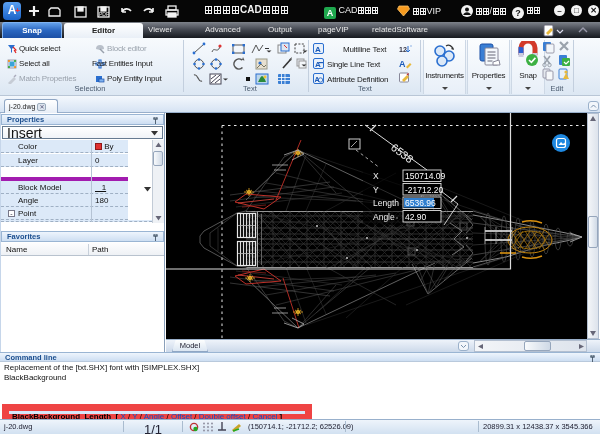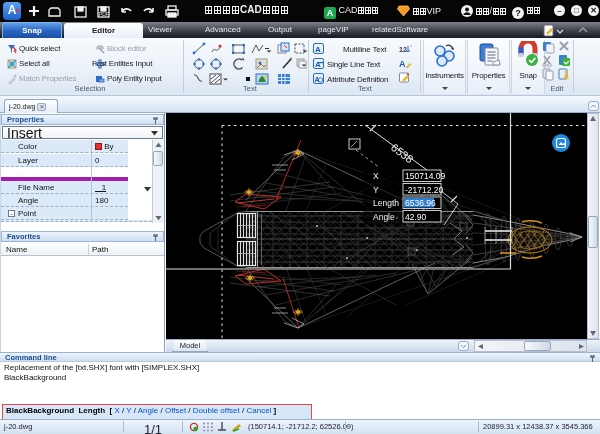--- a/index.html
+++ b/index.html
@@ -46,21 +46,21 @@
 
 .sb{background:linear-gradient(90deg,#f3f5f8,#dde3ec);border:1px solid #b3bfd0}
 .sbthumb{background:linear-gradient(90deg,#f8fafc,#cfd9e6);border:1px solid #96a6bc;border-radius:2px}
 
 #modelstrip{left:166px;top:339px;width:434px;height:13px;background:linear-gradient(#eef3fa,#ccd9ea);border-top:1px solid #9ab0ca}
 #modeltab{left:172px;top:340px;width:36px;height:12px;background:linear-gradient(#fdfefe,#dbe6f2);border:1px solid #8fa6c4;border-top:none;font-size:7.5px;color:#223;text-align:center;line-height:11px;transform:perspective(10px);clip-path:polygon(10% 0,90% 0,100% 100%,0 100%)}
 
 #cmdhead{left:0;top:352px;width:600px;height:10px;background:linear-gradient(#eef5fd,#cddef2);border-top:1px solid #9ab5d3;border-bottom:1px solid #b9c9dc;font-size:7.5px;font-weight:bold;color:#1b4e8e;line-height:9px;padding-left:5px}
 #cmdbody{left:0;top:362px;width:600px;height:41px;background:#fff;font-size:8px;color:#111}
 #cmdinput{left:0;top:403px;width:600px;height:16px;background:#fff}
-#cmdsel{left:2px;top:404px;width:310px;height:17px;background:#d6e7fa;border:1px solid #ef4444;font-size:8px;line-height:12px;color:#000;white-space:nowrap;padding-left:3px}
+#cmdsel{left:2px;top:404px;width:310px;height:17px;background:#d6e7fa;border:7px solid #ef4444;font-size:8px;line-height:12px;color:#000;white-space:nowrap;padding-left:3px}
 #cmdsel b{font-weight:bold}
 #cmdsel .lk{color:#0b52c8}
 
 #status{left:0;top:419px;width:600px;height:15px;background:linear-gradient(#eef4fb,#d2e1f1);border-top:1px solid #98b0cc;font-size:7.5px;color:#223}
 .ssep{top:421px;width:1px;height:11px;background:#aabccf}
 </style></head>
 <body>
 <div id="win">
 
 <div class="abs" id="title"></div>
@@ -331,21 +331,21 @@
       <span class="val">0</span>
     </div>
 <div class="abs prow" style="top:177px;background:#fff;border-top:6px solid #a21caf;border-bottom:1px solid #6a7a8c">
       <span class="lab">Line weight</span>
       <span class="val"><span style="display:inline-block;width:9px;height:1.5px;background:#333;vertical-align:2px"></span> By Layer</span>
       <svg style="position:absolute;left:143px;top:4px" width="7" height="5">
         <polygon points="0,0 7,0 3.5,4.5" fill="#333"></polygon>
       </svg>
     </div>
 <div class="abs prow" style="top:181px">
-      <span class="lab">File Name</span>
+      <span class="lab">Block Model</span>
       <span class="val" style="text-decoration:underline">&nbsp;&nbsp;&nbsp;1</span>
     </div>
 <div class="abs prow" style="top:194px">
       <span class="lab">Angle</span>
       <span class="val">180</span>
     </div>
 <div class="abs prow" style="top:207px">
       <span style="position:absolute;left:7px;top:3px;width:7px;height:7px;border:1px solid #778;background:#fff;font-size:7px;line-height:5px;text-align:center;color:#334">-</span>
       <span style="position:absolute;left:17px;top:0">Point</span>
     </div>

